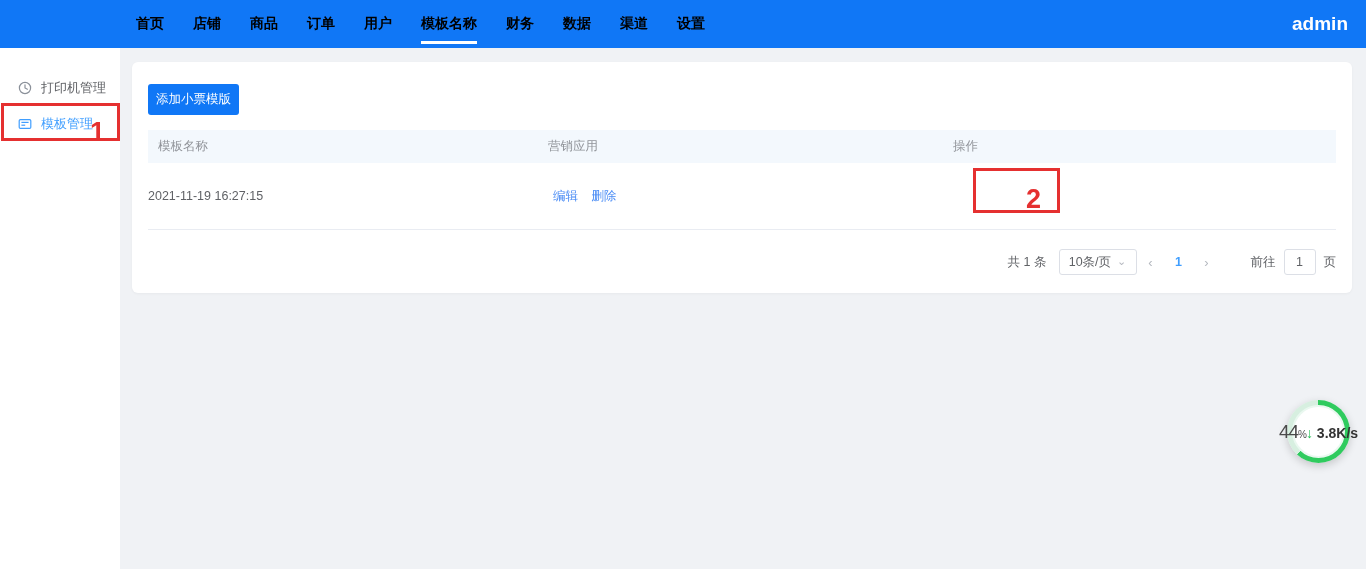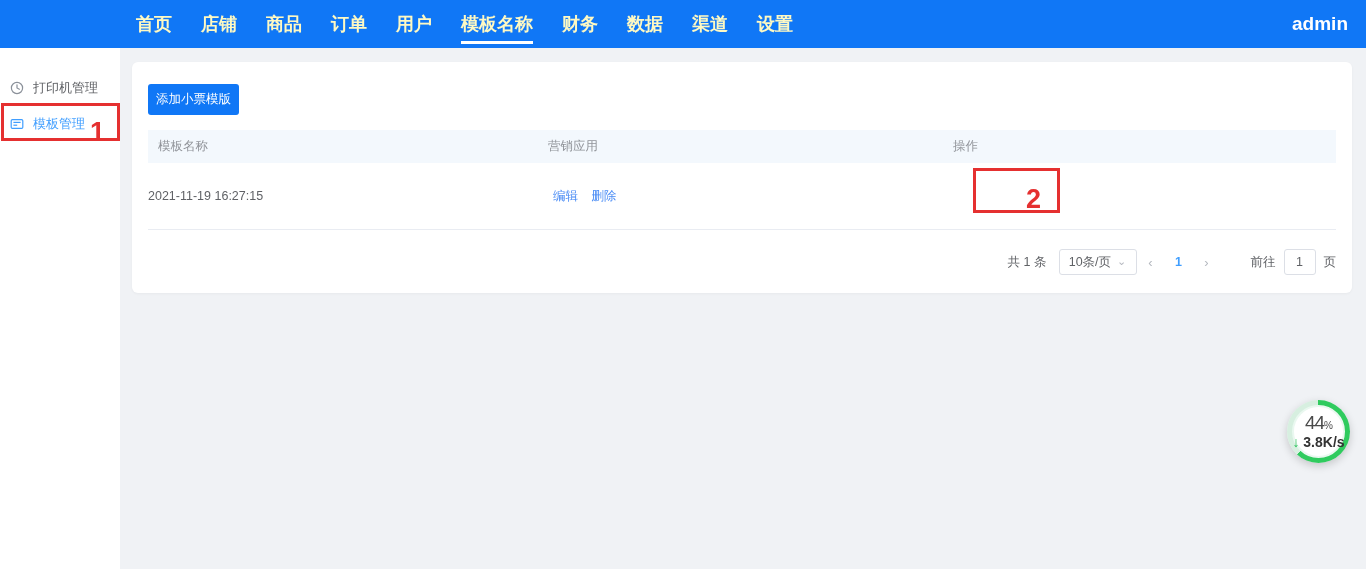--- a/index.html
+++ b/index.html
@@ -13,38 +13,38 @@
   }
 
   
   .navbar {
     position:absolute; top:0; left:0; width:1366px; height:48px;
     background:#1077F6; display:flex; align-items:center;
   }
   .nav-menu { display:flex; align-items:stretch; height:48px; margin-left:136px; gap:29px; }
   .nav-item {
     position:relative; display:flex; align-items:center;
-    color:#fef9c3; font-size:18px; font-weight:700; cursor:pointer; white-space:nowrap;
+    color:#000000; font-size:14px; font-weight:700; cursor:pointer; white-space:nowrap;
   }
   .nav-item.active::after {
     content:""; position:absolute; left:0; right:0; bottom:4px; height:3px; background:#fff;
   }
   .nav-user {
     position:absolute; right:18px; top:0; height:48px; display:flex; align-items:center;
     color:#fff; font-size:19px; font-weight:700;
   }
 
   
   .sidebar {
     position:absolute; left:0; top:48px; width:120px; height:521px;
     background:#ffffff; padding-top:22px;
   }
   .side-item {
     height:36px; display:flex; align-items:center; gap:9px;
-    padding-left:10px; font-size:13px; color:#606266; cursor:pointer;
+    padding-left:18px; font-size:13px; color:#606266; cursor:pointer;
   }
   .side-item.active { color:#409EFF; }
   .side-item svg { flex:0 0 auto; }
 
   
   .card {
     position:absolute; left:132px; top:62px; width:1220px; height:231px;
     background:#fff; border-radius:6px; box-shadow:0 1px 3px rgba(0,0,0,.04);
   }
   .add-btn {
@@ -109,21 +109,21 @@
   .net-widget {
     position:absolute; left:1287px; top:400px; width:63px; height:63px;
     border-radius:50%; z-index:30;
     background:conic-gradient(#2fcb5e 0% 62%, #d7efe0 62% 100%);
     box-shadow:0 3px 8px rgba(0,0,0,.18);
     display:flex; align-items:center; justify-content:center;
   }
   .net-inner {
     width:53px; height:53px; border-radius:50%; background:#fff;
     border:2px solid #eaf8f0;
-    display:flex; flex-direction:column; align-items:center; justify-content:center;
+    display:flex; flex-direction:row; align-items:center; justify-content:center;
   }
   .net-pct { font-size:19px; color:#4a4a4a; line-height:1; letter-spacing:-1px; }
   .net-pct .pct-sign { font-size:10px; color:#4a4a4a; }
   .net-speed { font-size:14px; color:#333; font-weight:700; margin-top:2px; white-space:nowrap; }
   .net-speed .dl-arrow { color:#28c158; font-weight:700; }
 </style>
 </head>
 <body>
 
 <div class="navbar">

